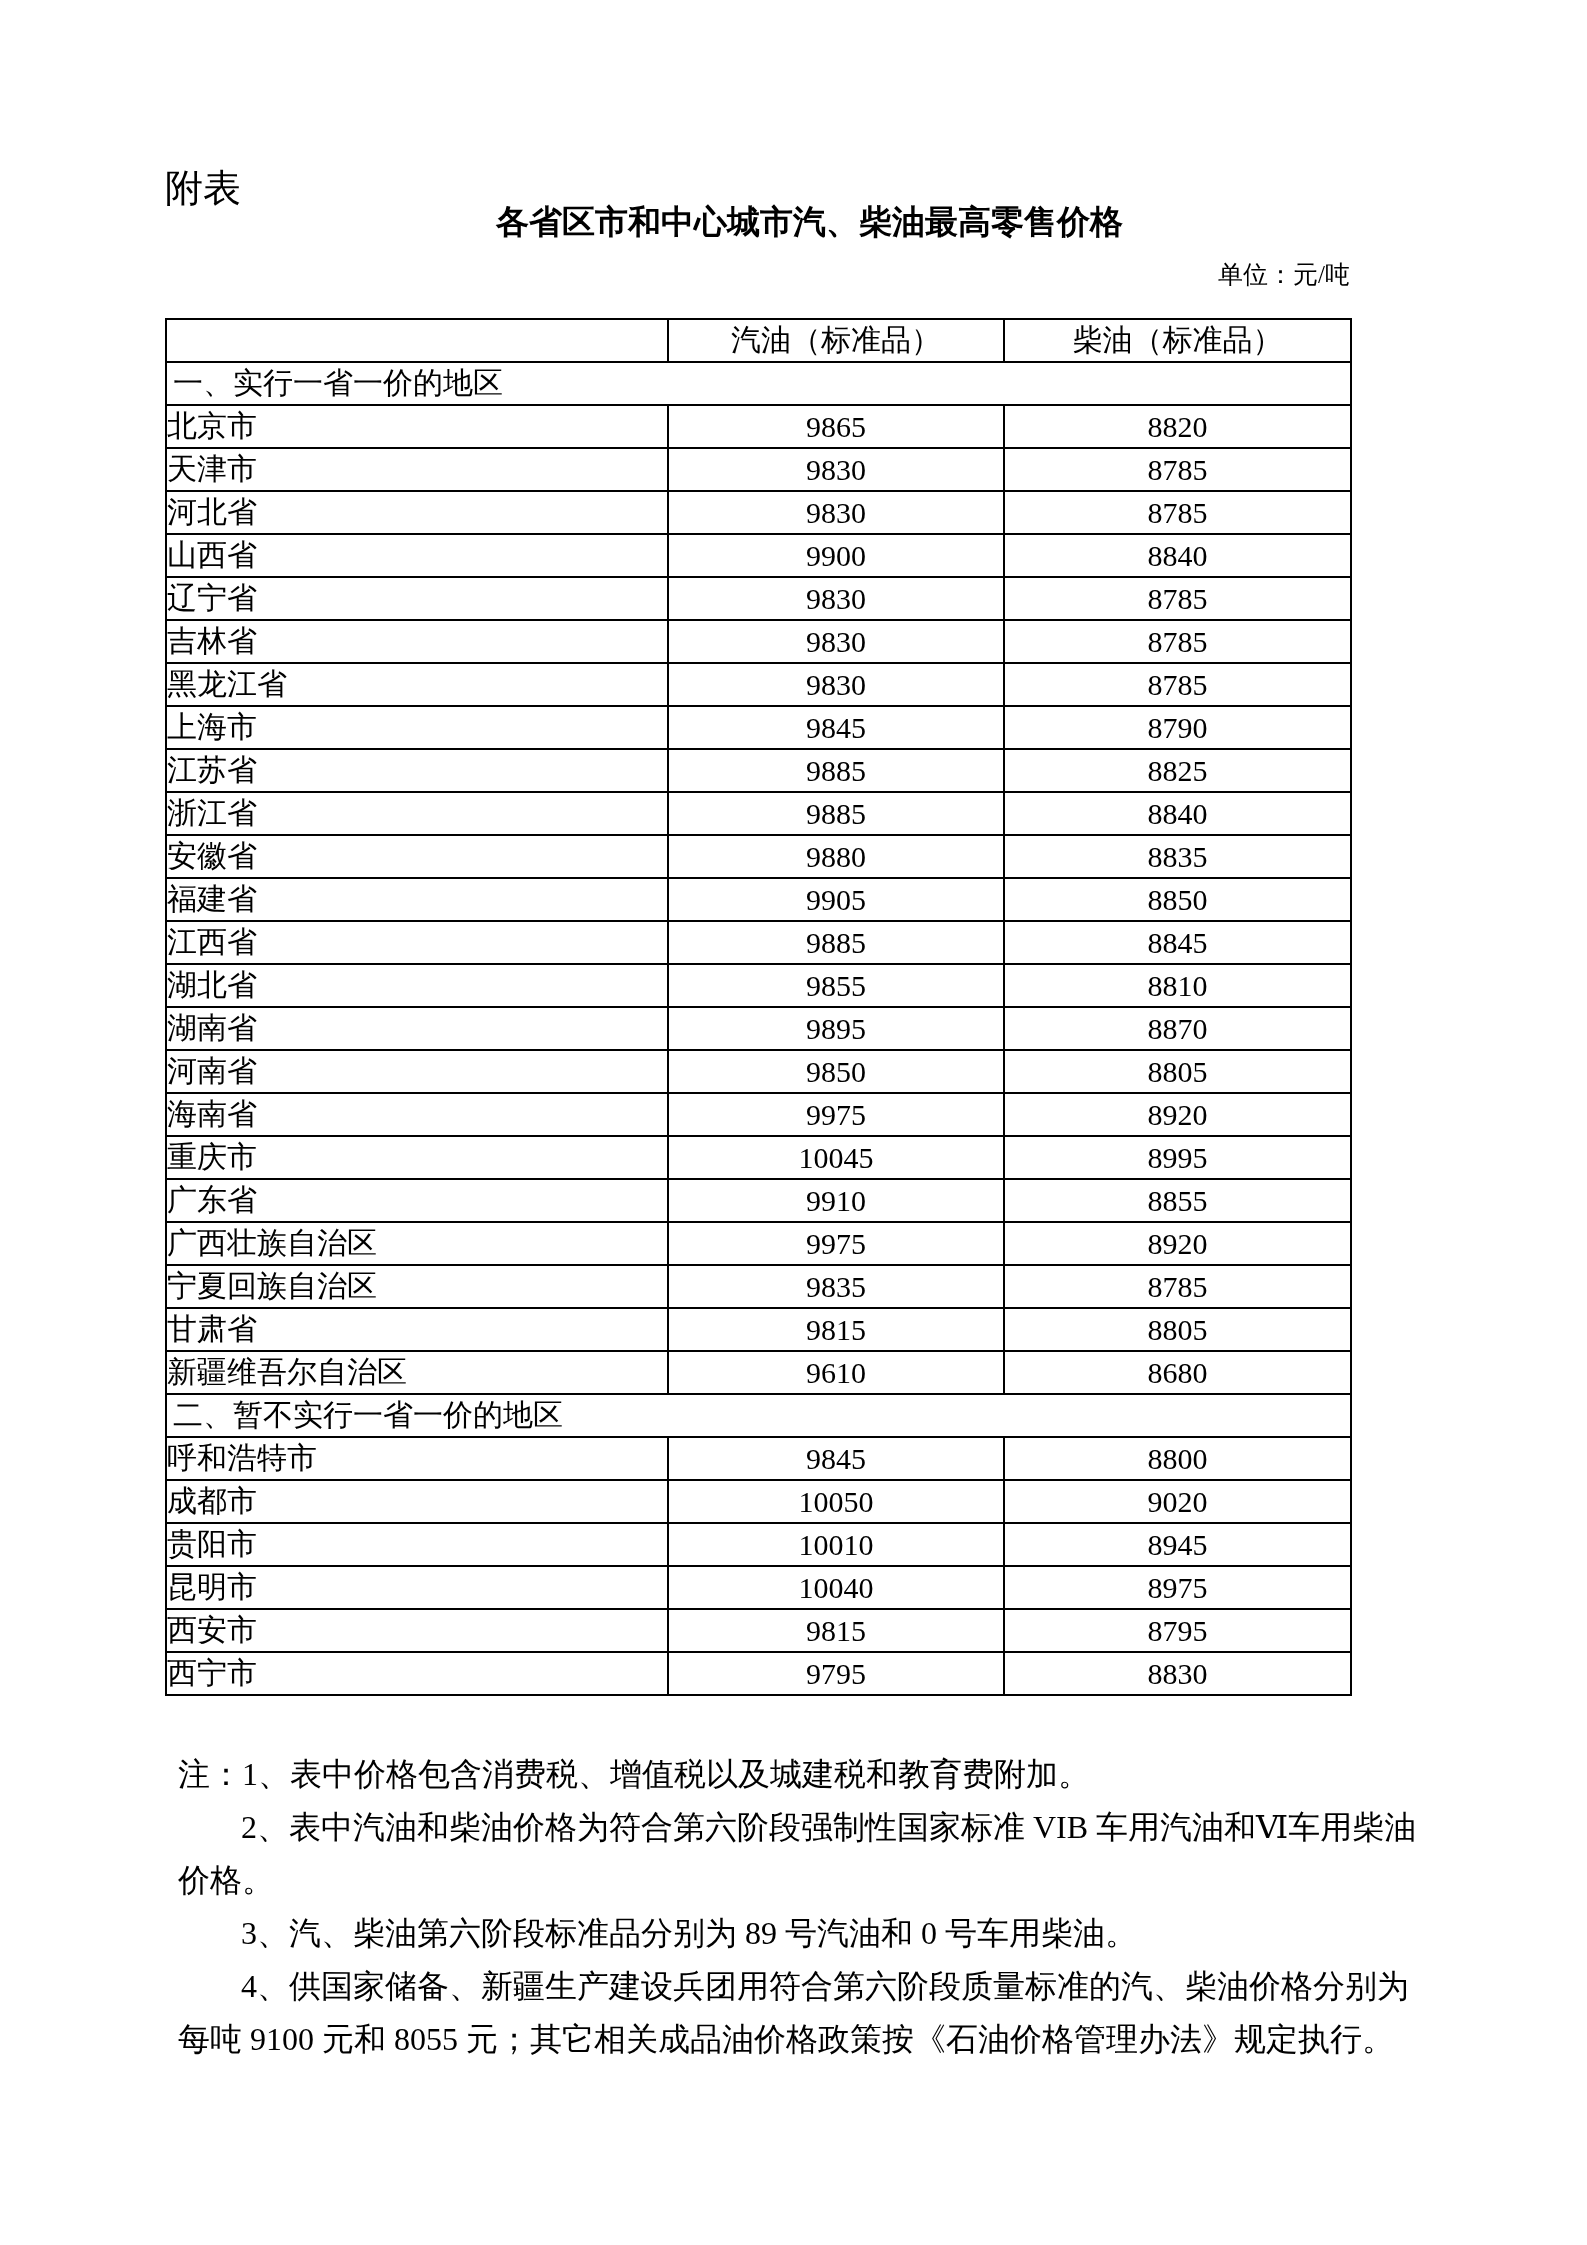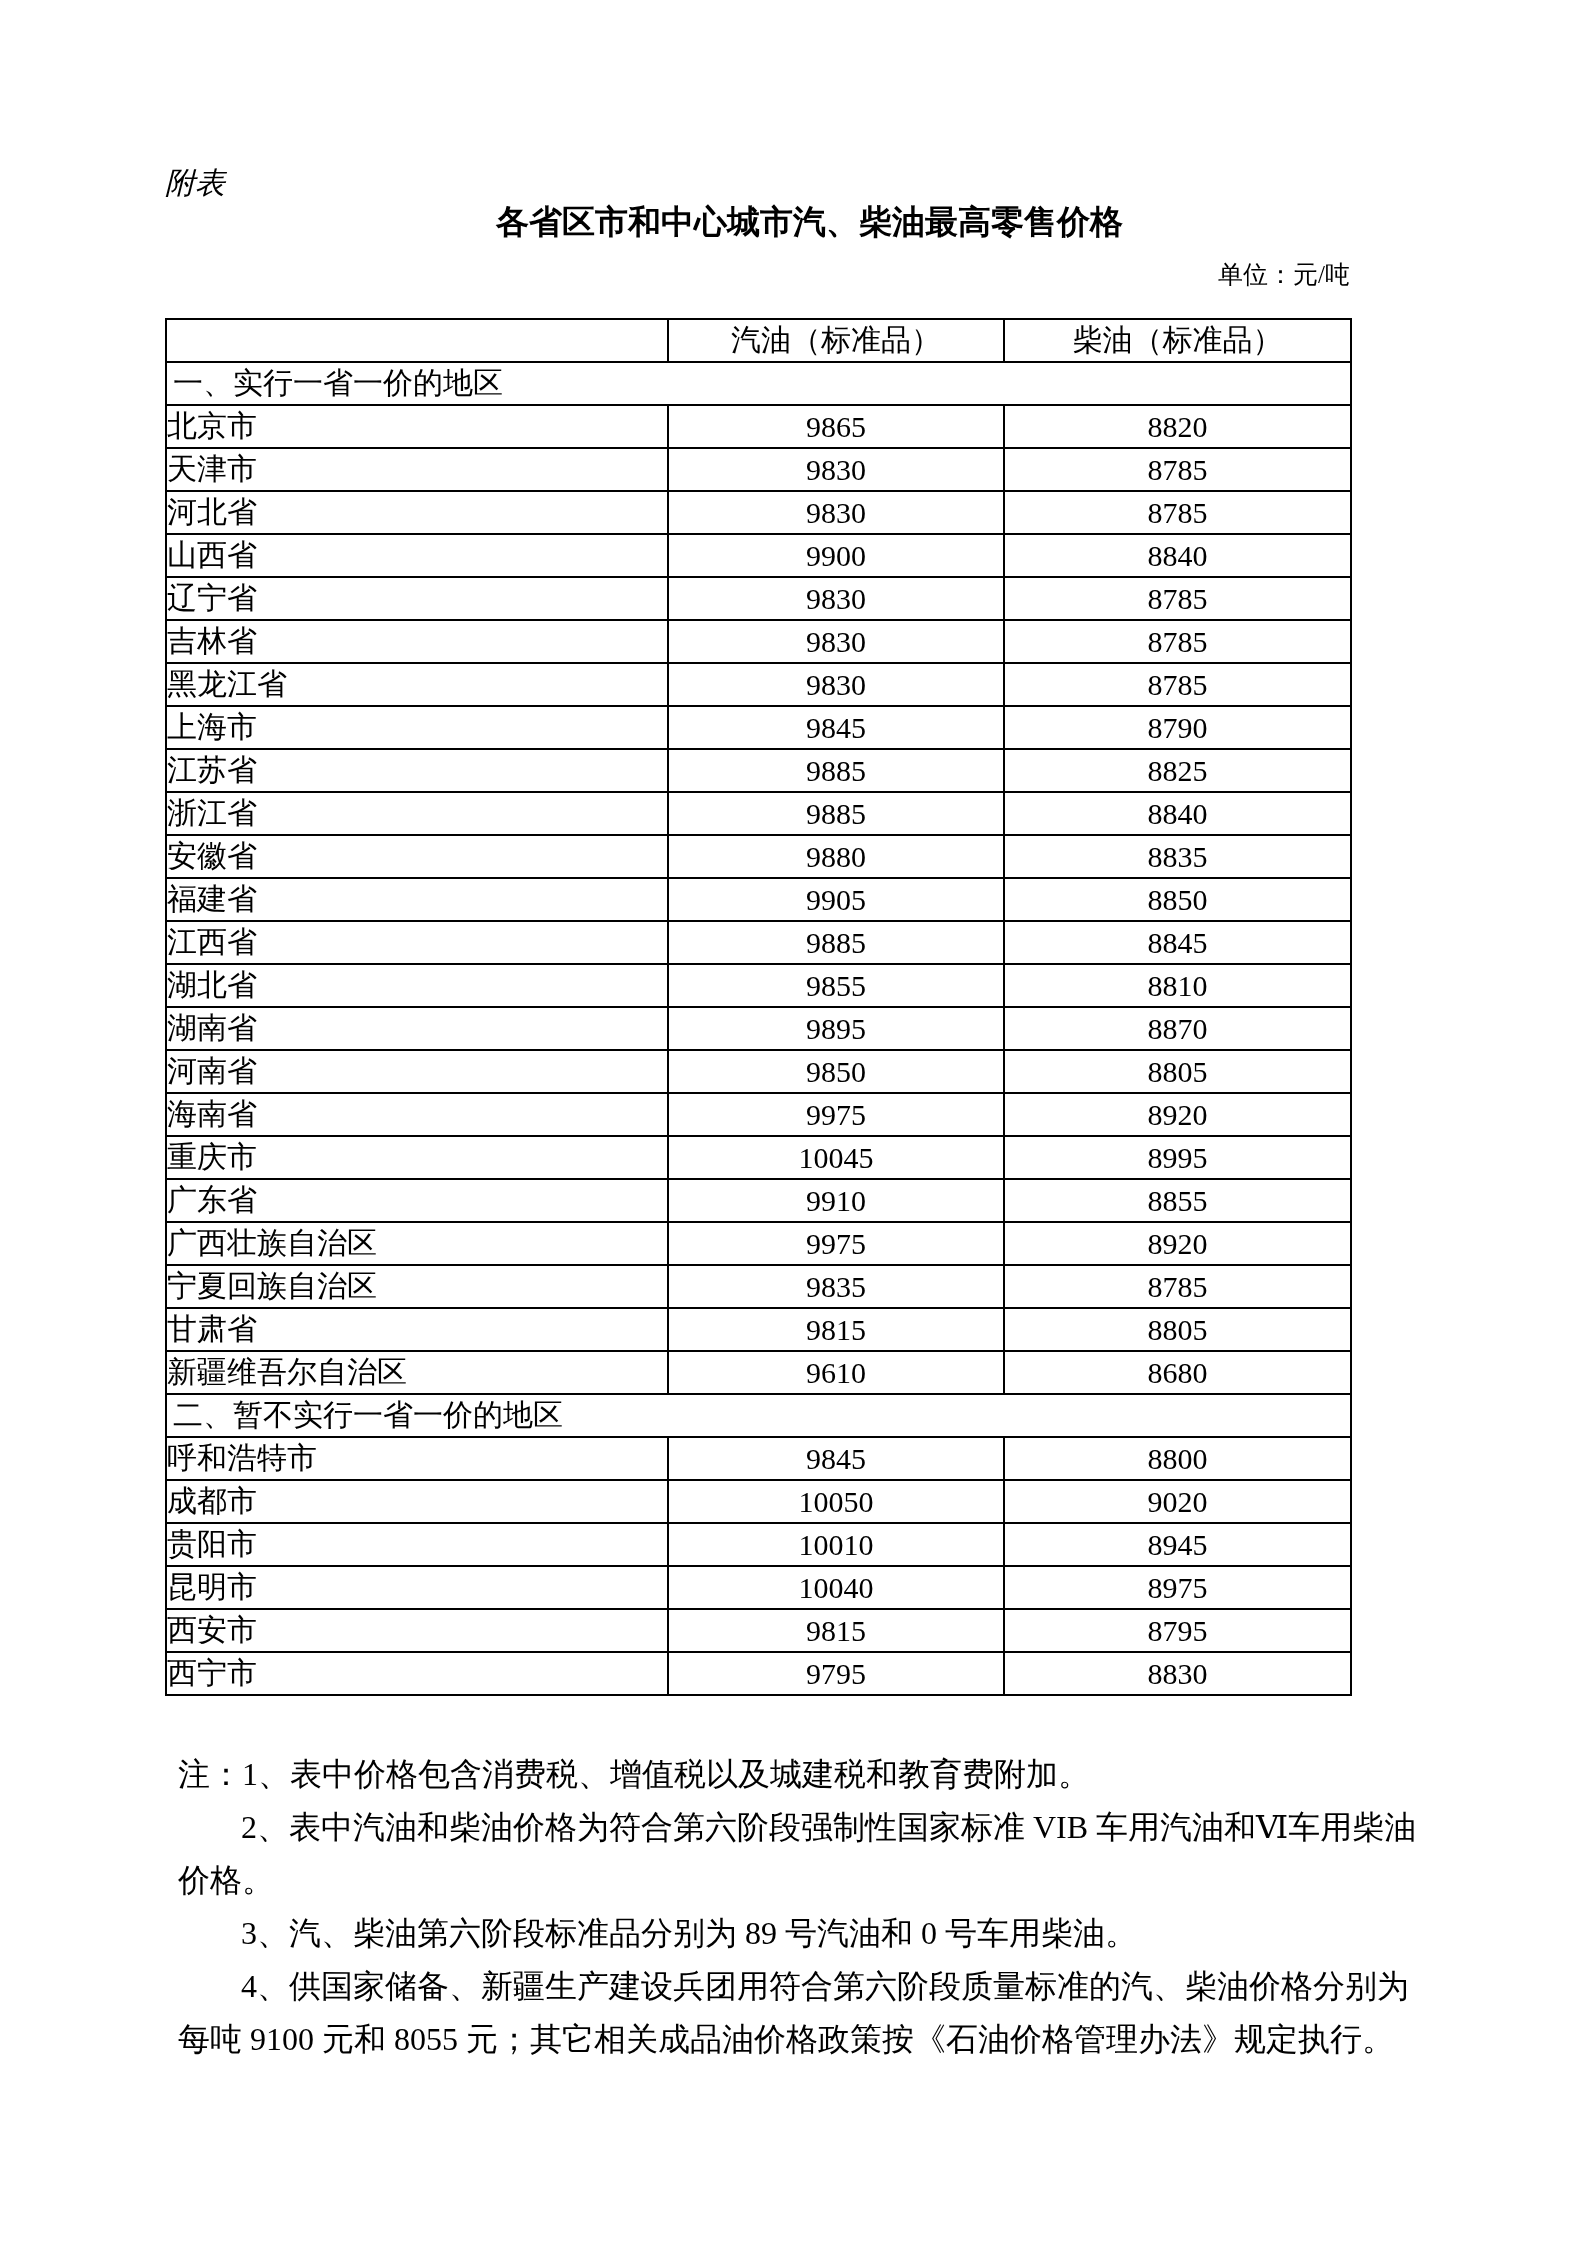--- a/index.html
+++ b/index.html
@@ -9,22 +9,21 @@
     height: 2245px;
     background: #ffffff;
     color: #000000;
     font-family: "Liberation Serif", "DejaVu Serif", serif;
     overflow: hidden;
   }
   .attachment {
     position: absolute;
     left: 165px;
     top: 163px;
-    font-size: 30px;
-    font-style: italic;
+    font-size: 38px;
   }
   .title {
     position: absolute;
     left: 16px;
     top: 200px;
     width: 1587px;
     text-align: center;
     font-size: 33px;
     font-weight: bold;
     margin: 0;

